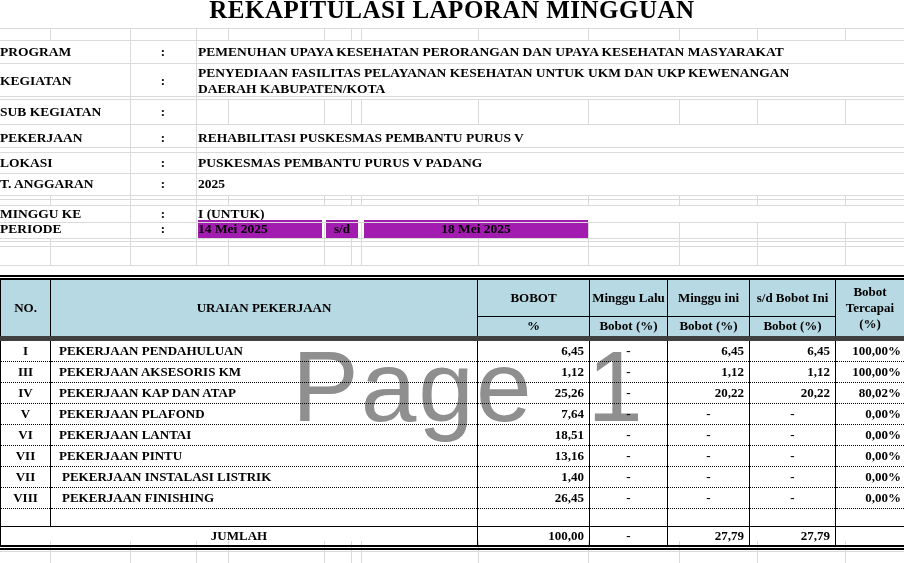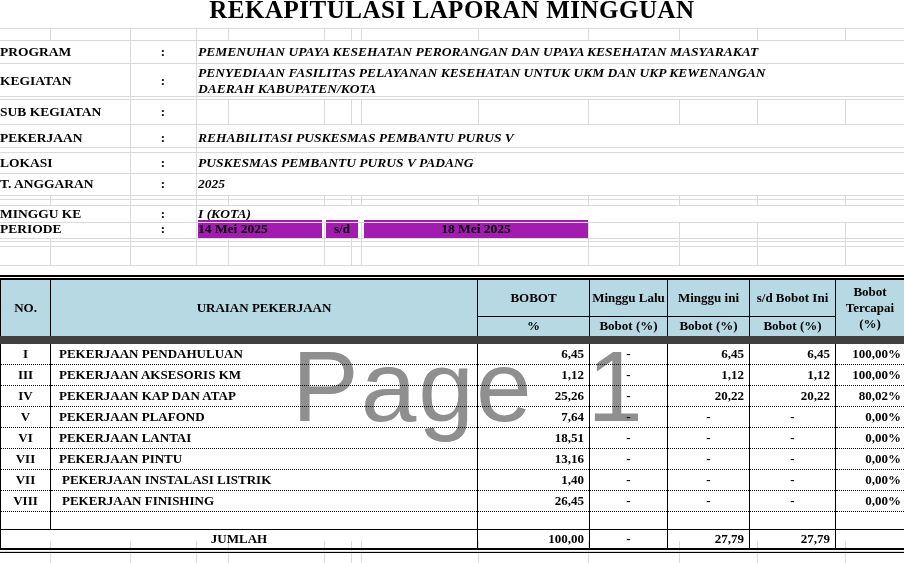--- a/index.html
+++ b/index.html
@@ -11,41 +11,41 @@
   
   .title{position:absolute;top:-4px;left:0;width:904px;text-align:center;
          font-size:25px;letter-spacing:.5px;white-space:nowrap;z-index:4;}
   
   .frow{position:absolute;left:0;width:904px;z-index:2;}
   .flabel{position:absolute;left:0;top:0;bottom:0;width:128px;background:#fff;
           font-size:13.5px;display:flex;align-items:center;white-space:nowrap;}
   .fcolon{position:absolute;left:132px;top:0;bottom:0;width:62px;background:#fff;
           font-size:13px;display:flex;align-items:center;justify-content:center;}
   .fvalue{position:absolute;left:198px;top:0;bottom:0;width:706px;background:#fff;
-          font-size:13.5px;display:flex;flex-direction:column;justify-content:center;white-space:nowrap;font-style:italic;}
+          font-size:13.5px;display:flex;flex-direction:column;justify-content:center;white-space:nowrap;}
   .pspan{position:absolute;top:0;bottom:0;background:#a21caf;font-size:13.5px;
          display:flex;align-items:center;white-space:nowrap;}
   .p1{left:198px;width:124px;}
   .psd{left:326px;width:32px;justify-content:center;font-size:13px;}
   .p2{left:364px;width:224px;justify-content:center;text-align:center;}
   
   .watermark{position:absolute;left:292px;top:336px;z-index:1;
              font-family:"Liberation Sans",sans-serif;font-weight:normal;
              font-size:100px;line-height:1;color:var(--wm,#8f8f8f);
              word-spacing:24px;letter-spacing:2px;white-space:nowrap;}
   
   .tbl-wrap{position:absolute;left:0;top:275px;width:904px;z-index:2;}
   table{border-collapse:collapse;table-layout:fixed;width:904px;background:transparent;
         border-top:5px double #000;border-left:1px solid #000;border-right:1px solid #000;}
   th,td{padding:0;overflow:hidden;}
   thead th{background:var(--hdr,#b7d9e3);border:1px solid #000;
            font-size:13px;font-weight:bold;line-height:1.25;vertical-align:middle;text-align:center;}
   thead tr.hr1 th{height:36px;}
   thead tr.hr2 th{height:19px;}
-  thead th.bot{border-bottom:8px solid #404040;}
+  thead th.bot{border-bottom:5px solid #404040;}
   tbody td{border-right:1px solid #000;border-left:1px solid #000;
            border-bottom:1px dotted #000;height:20px;font-size:13px;line-height:20px;}
   td.c-no{text-align:center;}
   td.c-uraian{text-align:left;padding-left:8px;white-space:nowrap;}
   td.c-uraian.indent{padding-left:11px;}
   td.c-num{text-align:right;padding-right:5px;}
   td.c-num.c-pct{padding-right:3px;}
   td.c-num.dash{text-align:center;padding-right:0;}
   tr.empty td{border-bottom:none;height:17px;}
   tfoot td{border-top:1px solid #000;border-bottom:5px double #000;
@@ -142,21 +142,21 @@
     <span class="flabel">T. ANGGARAN</span>
     <span class="fcolon">:</span>
     <span class="fvalue">
         <span>2025</span>
       </span>
   </div>
   <div class="frow" style="top:205px;height:17px;">
     <span class="flabel">MINGGU KE</span>
     <span class="fcolon">:</span>
     <span class="fvalue">
-        <span>I (KOTA)</span>
+        <span>I (UNTUK)</span>
       </span>
   </div>
   <div class="frow" style="top:220px;height:18px;">
     <span class="flabel">PERIODE</span>
     <span class="fcolon">:</span>
     <span class="pspan p1">14 Mei 2025</span>
     <span class="pspan psd">s/d</span>
     <span class="pspan p2">18 Mei 2025</span>
   </div>
 

